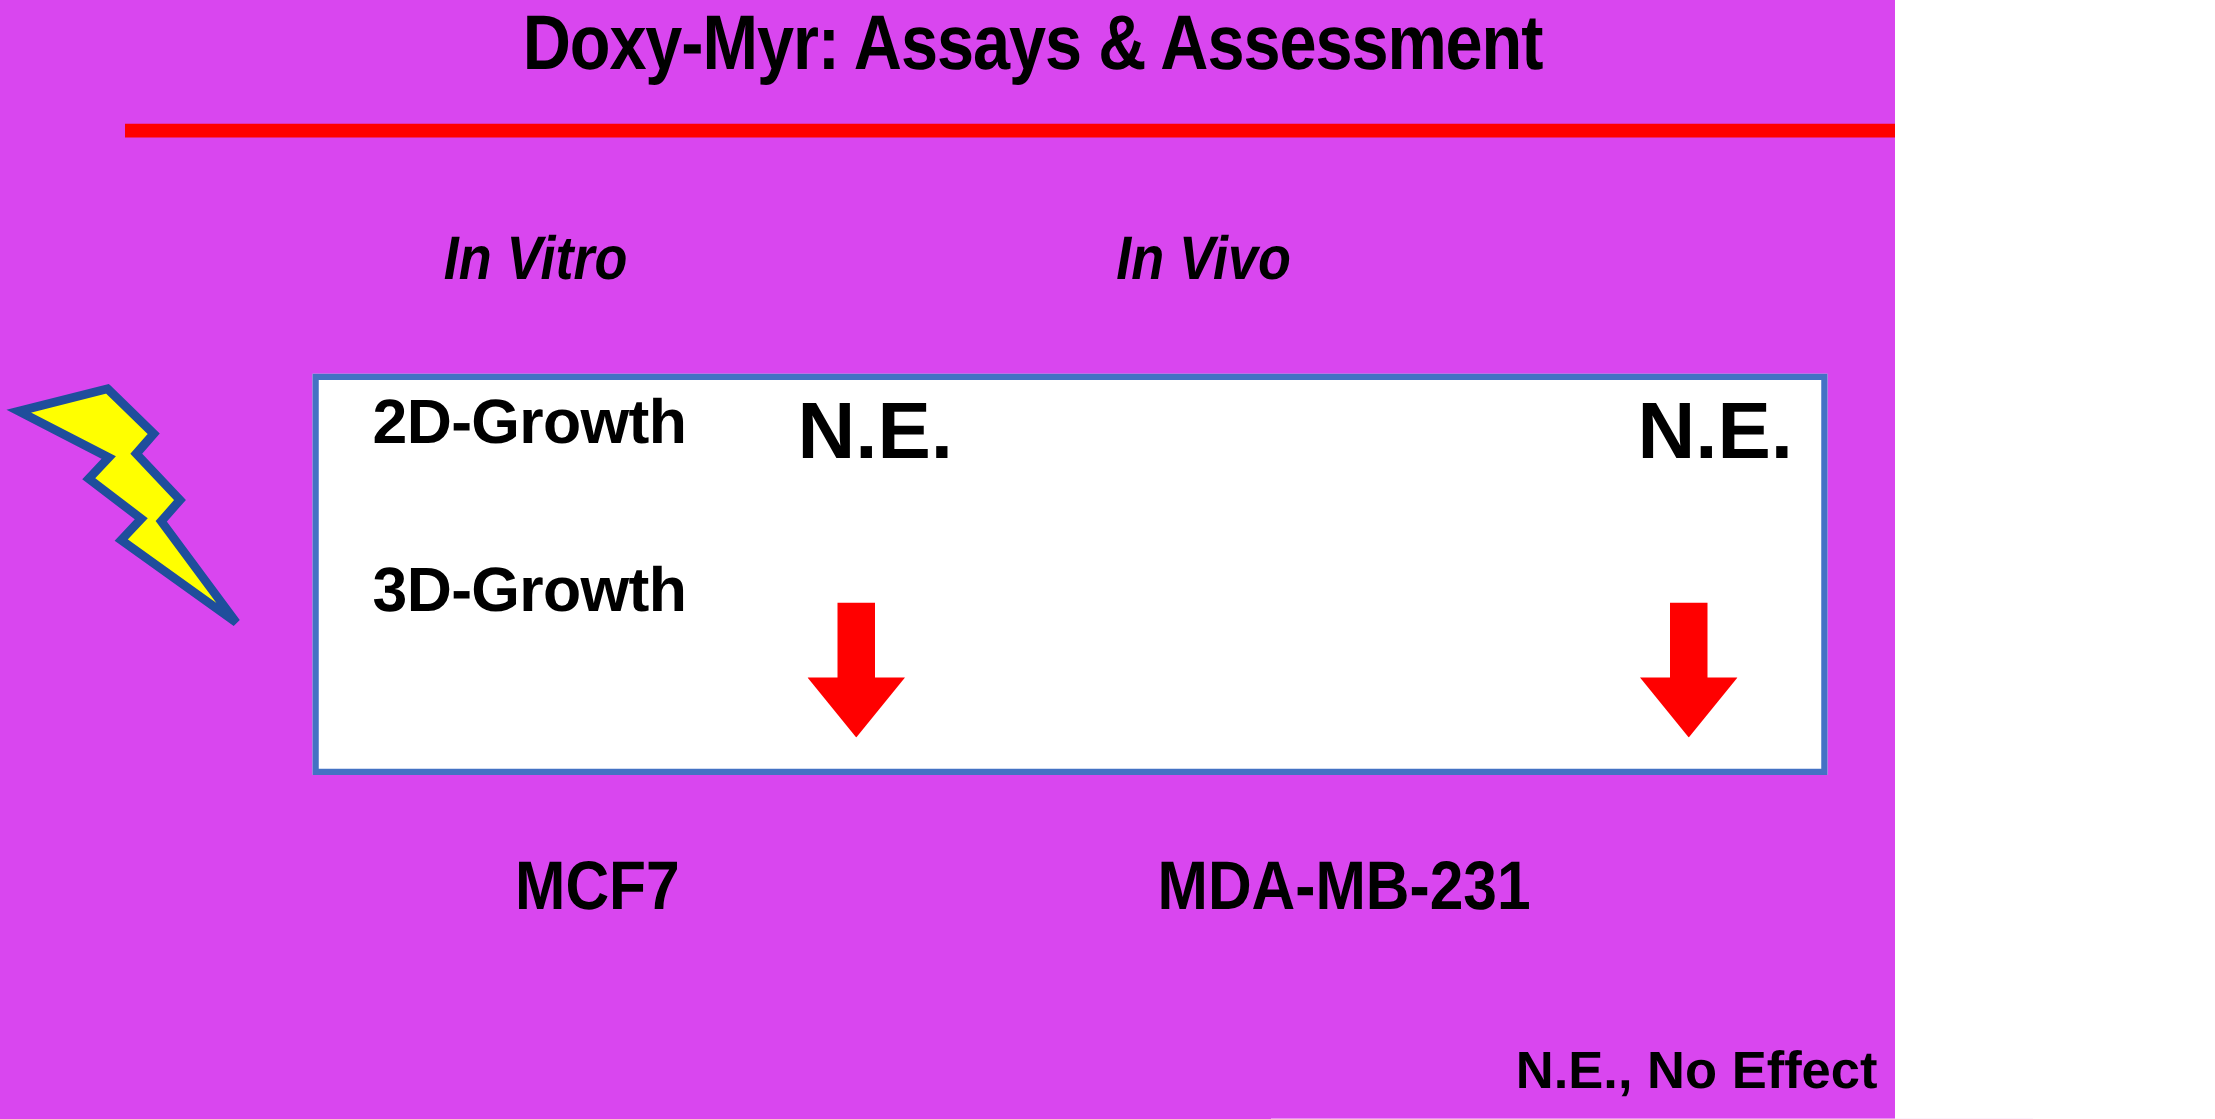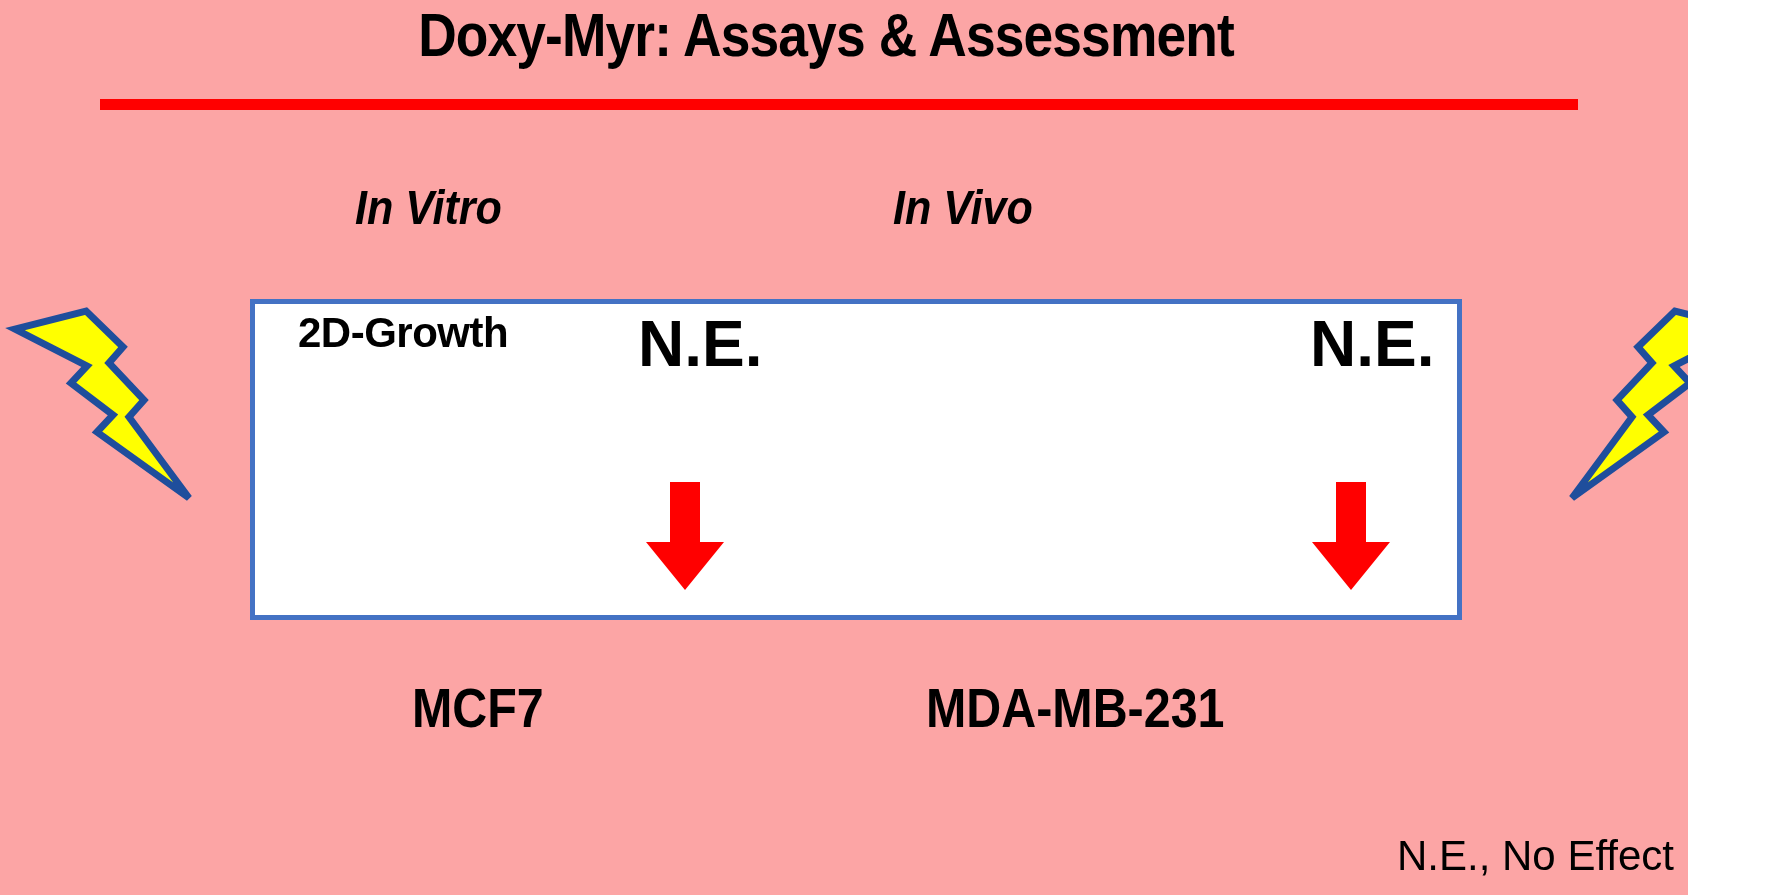--- a/index.html
+++ b/index.html
@@ -6,23 +6,23 @@
     margin: 0;
     padding: 0;
     background: #ffffff;
   }
   body {
     font-family: "Liberation Sans", sans-serif;
     color: #000000;
   }
   #stage {
     position: relative;
-    width: 1688px;
+    width: 1516px;
     height: 895px;
-    background: #fca5a5;
+    background: #d946ef;
     overflow: hidden;
   }
 
   
   .title {
     position: absolute;
     left: 0;
     top: 2px;
     width: 1652px;
     text-align: center;
@@ -70,21 +70,21 @@
     box-sizing: border-box;
     border: 5px solid #4472C4;
     background: #ffffff;
   }
 
   
   .assay-label {
     position: absolute;
     font-family: "Liberation Sans", sans-serif;
     font-weight: bold;
-    font-size: 42px;
+    font-size: 50px;
     white-space: nowrap;
     line-height: 1;
     letter-spacing: -0.5px;
   }
   .lab-2d   { left: 298px;  top: 312px; }
   .lab-3d   { left: 298px;  top: 447px; }
   .lab-tum  { left: 874px;  top: 312px; }
   .lab-met  { left: 874px;  top: 447px; }
 
   .ne-mark {
@@ -130,21 +130,21 @@
   }
   .cell-mcf7 { left: 412px; top: 681px; }
   .cell-mda  { left: 926px; top: 681px; }
 
   
   .footnote {
     position: absolute;
     right: 14px;
     bottom: 18px;
     font-family: "Liberation Sans", sans-serif;
-    font-weight: normal;
+    font-weight: bold;
     font-size: 42px;
     white-space: nowrap;
     line-height: 1;
   }
 </style>
 </head>
 <body>
 
 <div id="stage">
 
@@ -153,20 +153,21 @@
   <div class="red-rule"></div>
 
   <div class="colhead vitro">In Vitro</div>
   <div class="colhead vivo">In Vivo</div>
 
   <div class="assay-box"></div>
 
   <div class="assay-label lab-2d">2D-Growth</div>
   <div class="ne-mark ne-left">N.E.</div>
 
+  <div class="assay-label lab-3d">3D-Growth</div>
   <div class="down-arrow arrow-left">
     <svg viewBox="0 0 78 108" width="78" height="108" aria-hidden="true">
       <polygon points="24,0 54,0 54,60 78,60 39,108 0,60 24,60" fill="#FF0000"></polygon>
     </svg>
   </div>
 
   <div class="ne-mark ne-right">N.E.</div>
 
   <div class="down-arrow arrow-right">
     <svg viewBox="0 0 78 108" width="78" height="108" aria-hidden="true">

